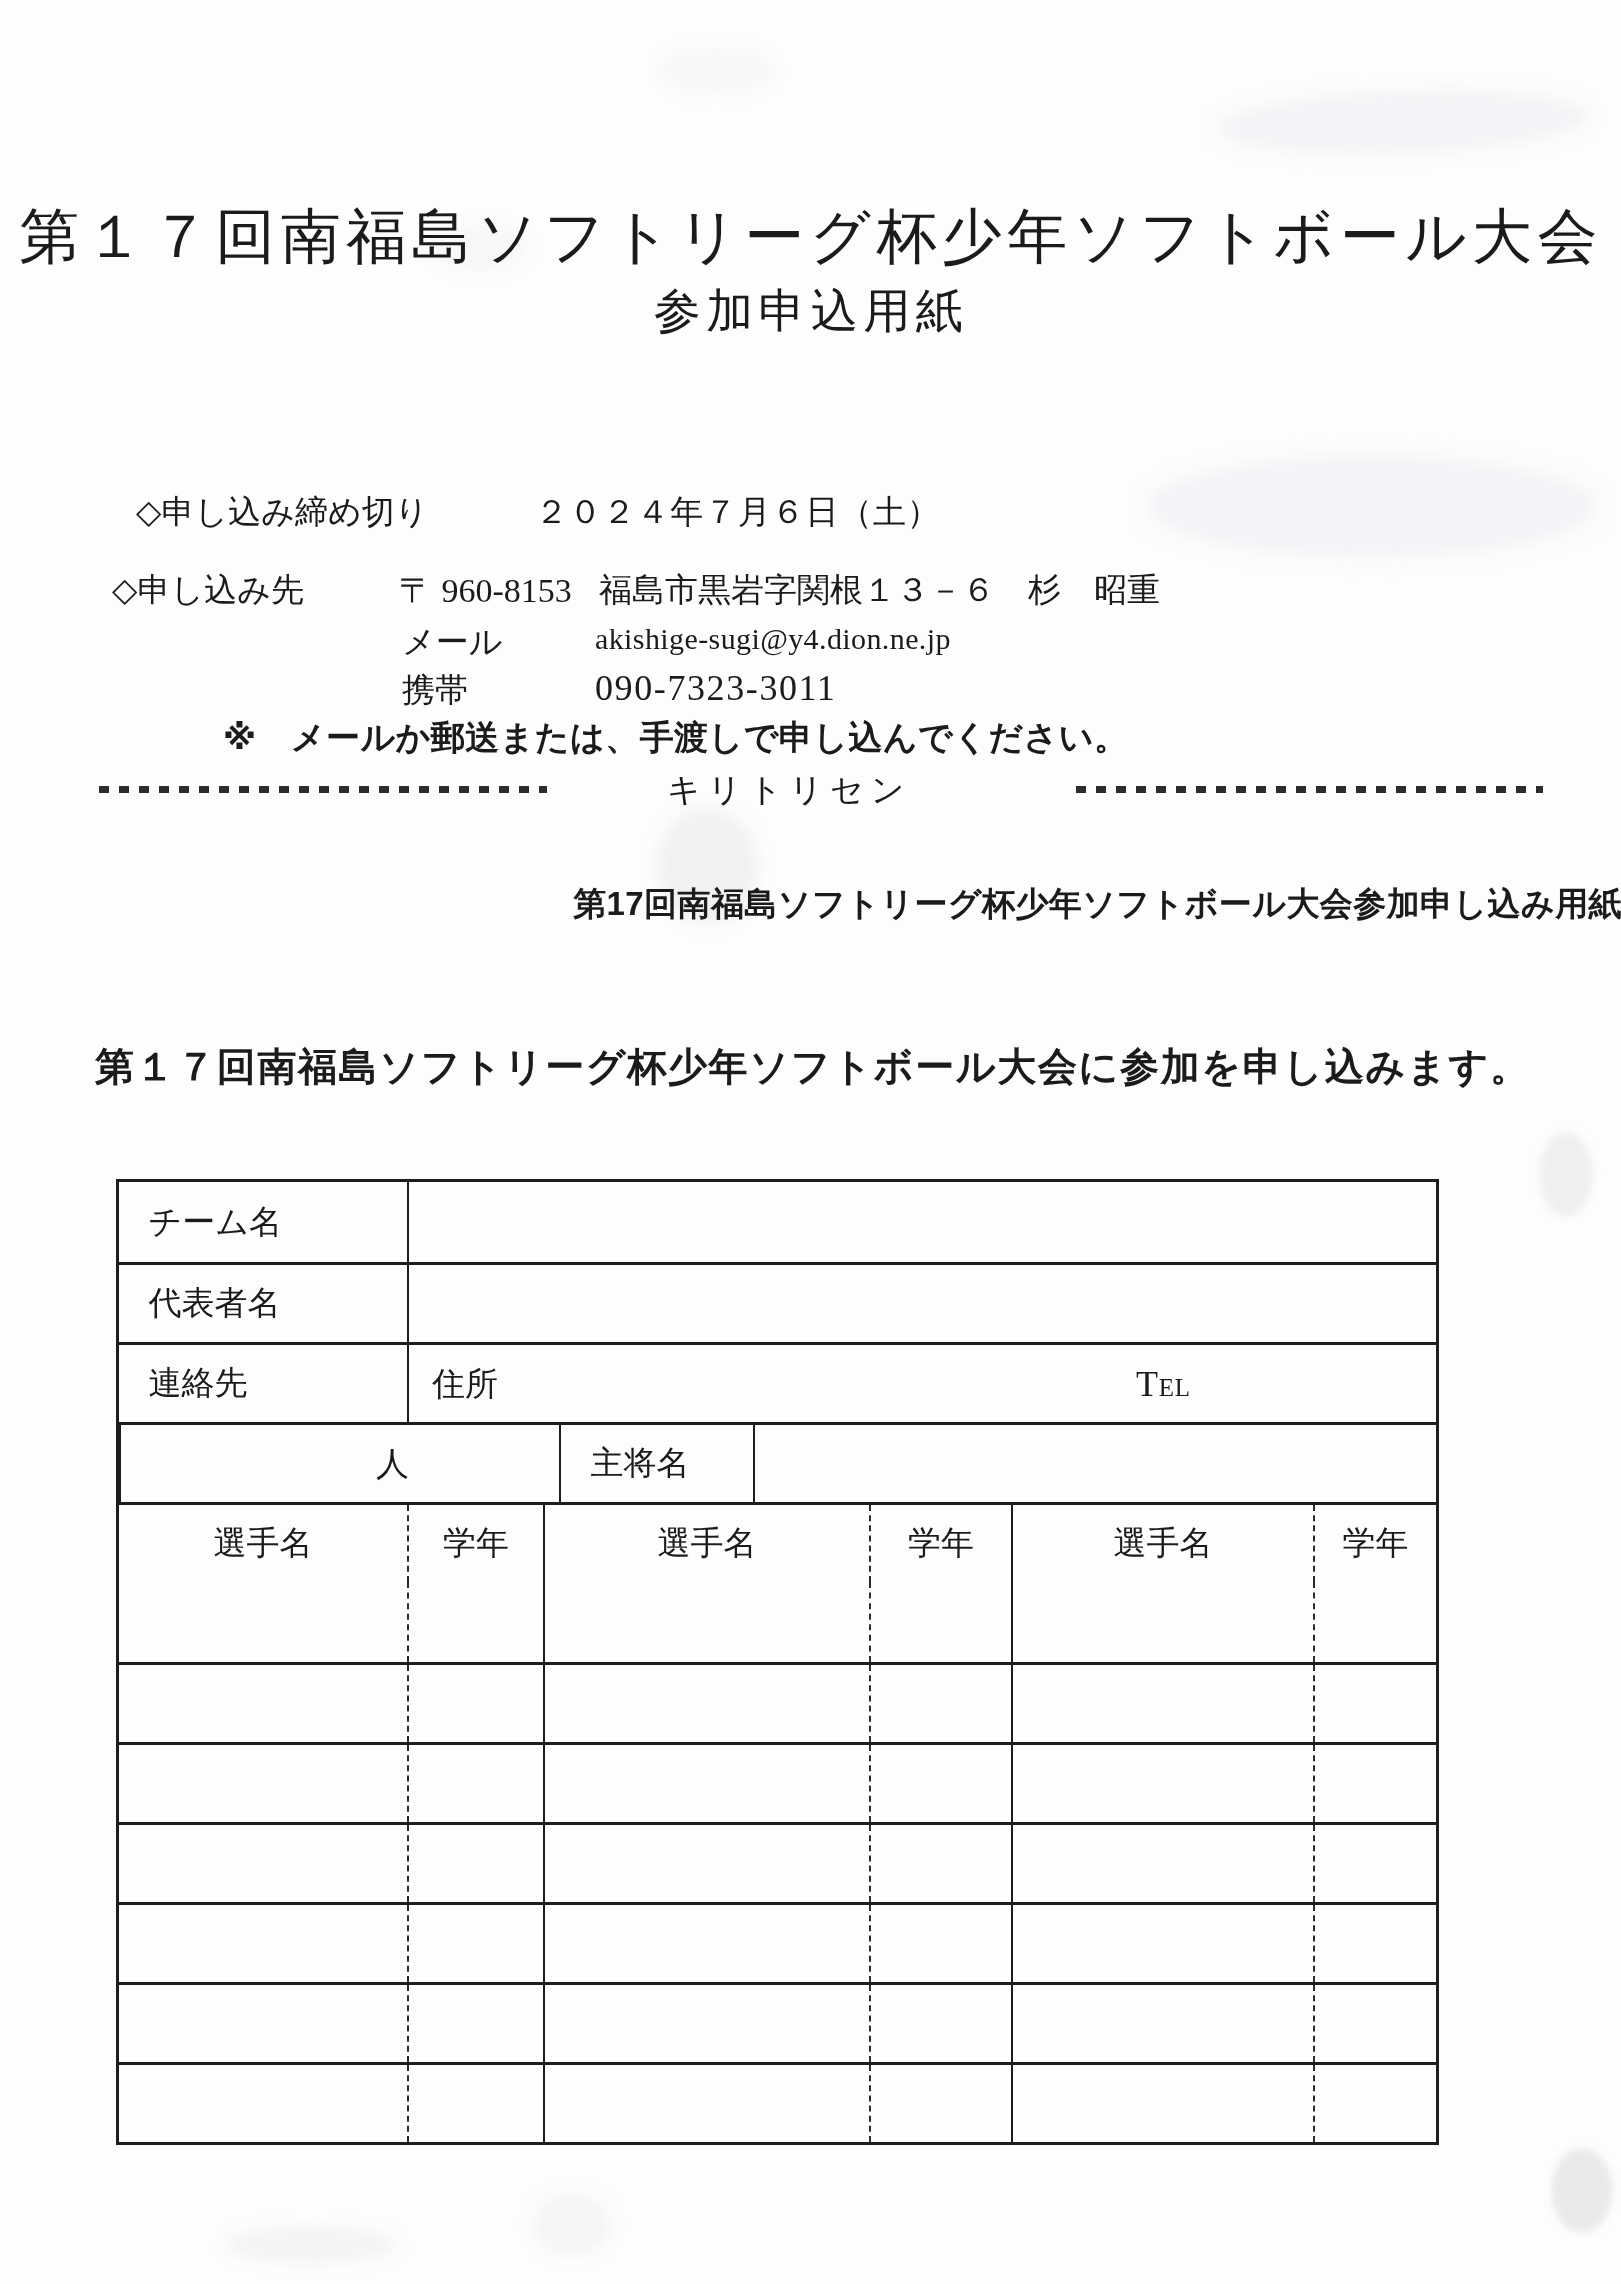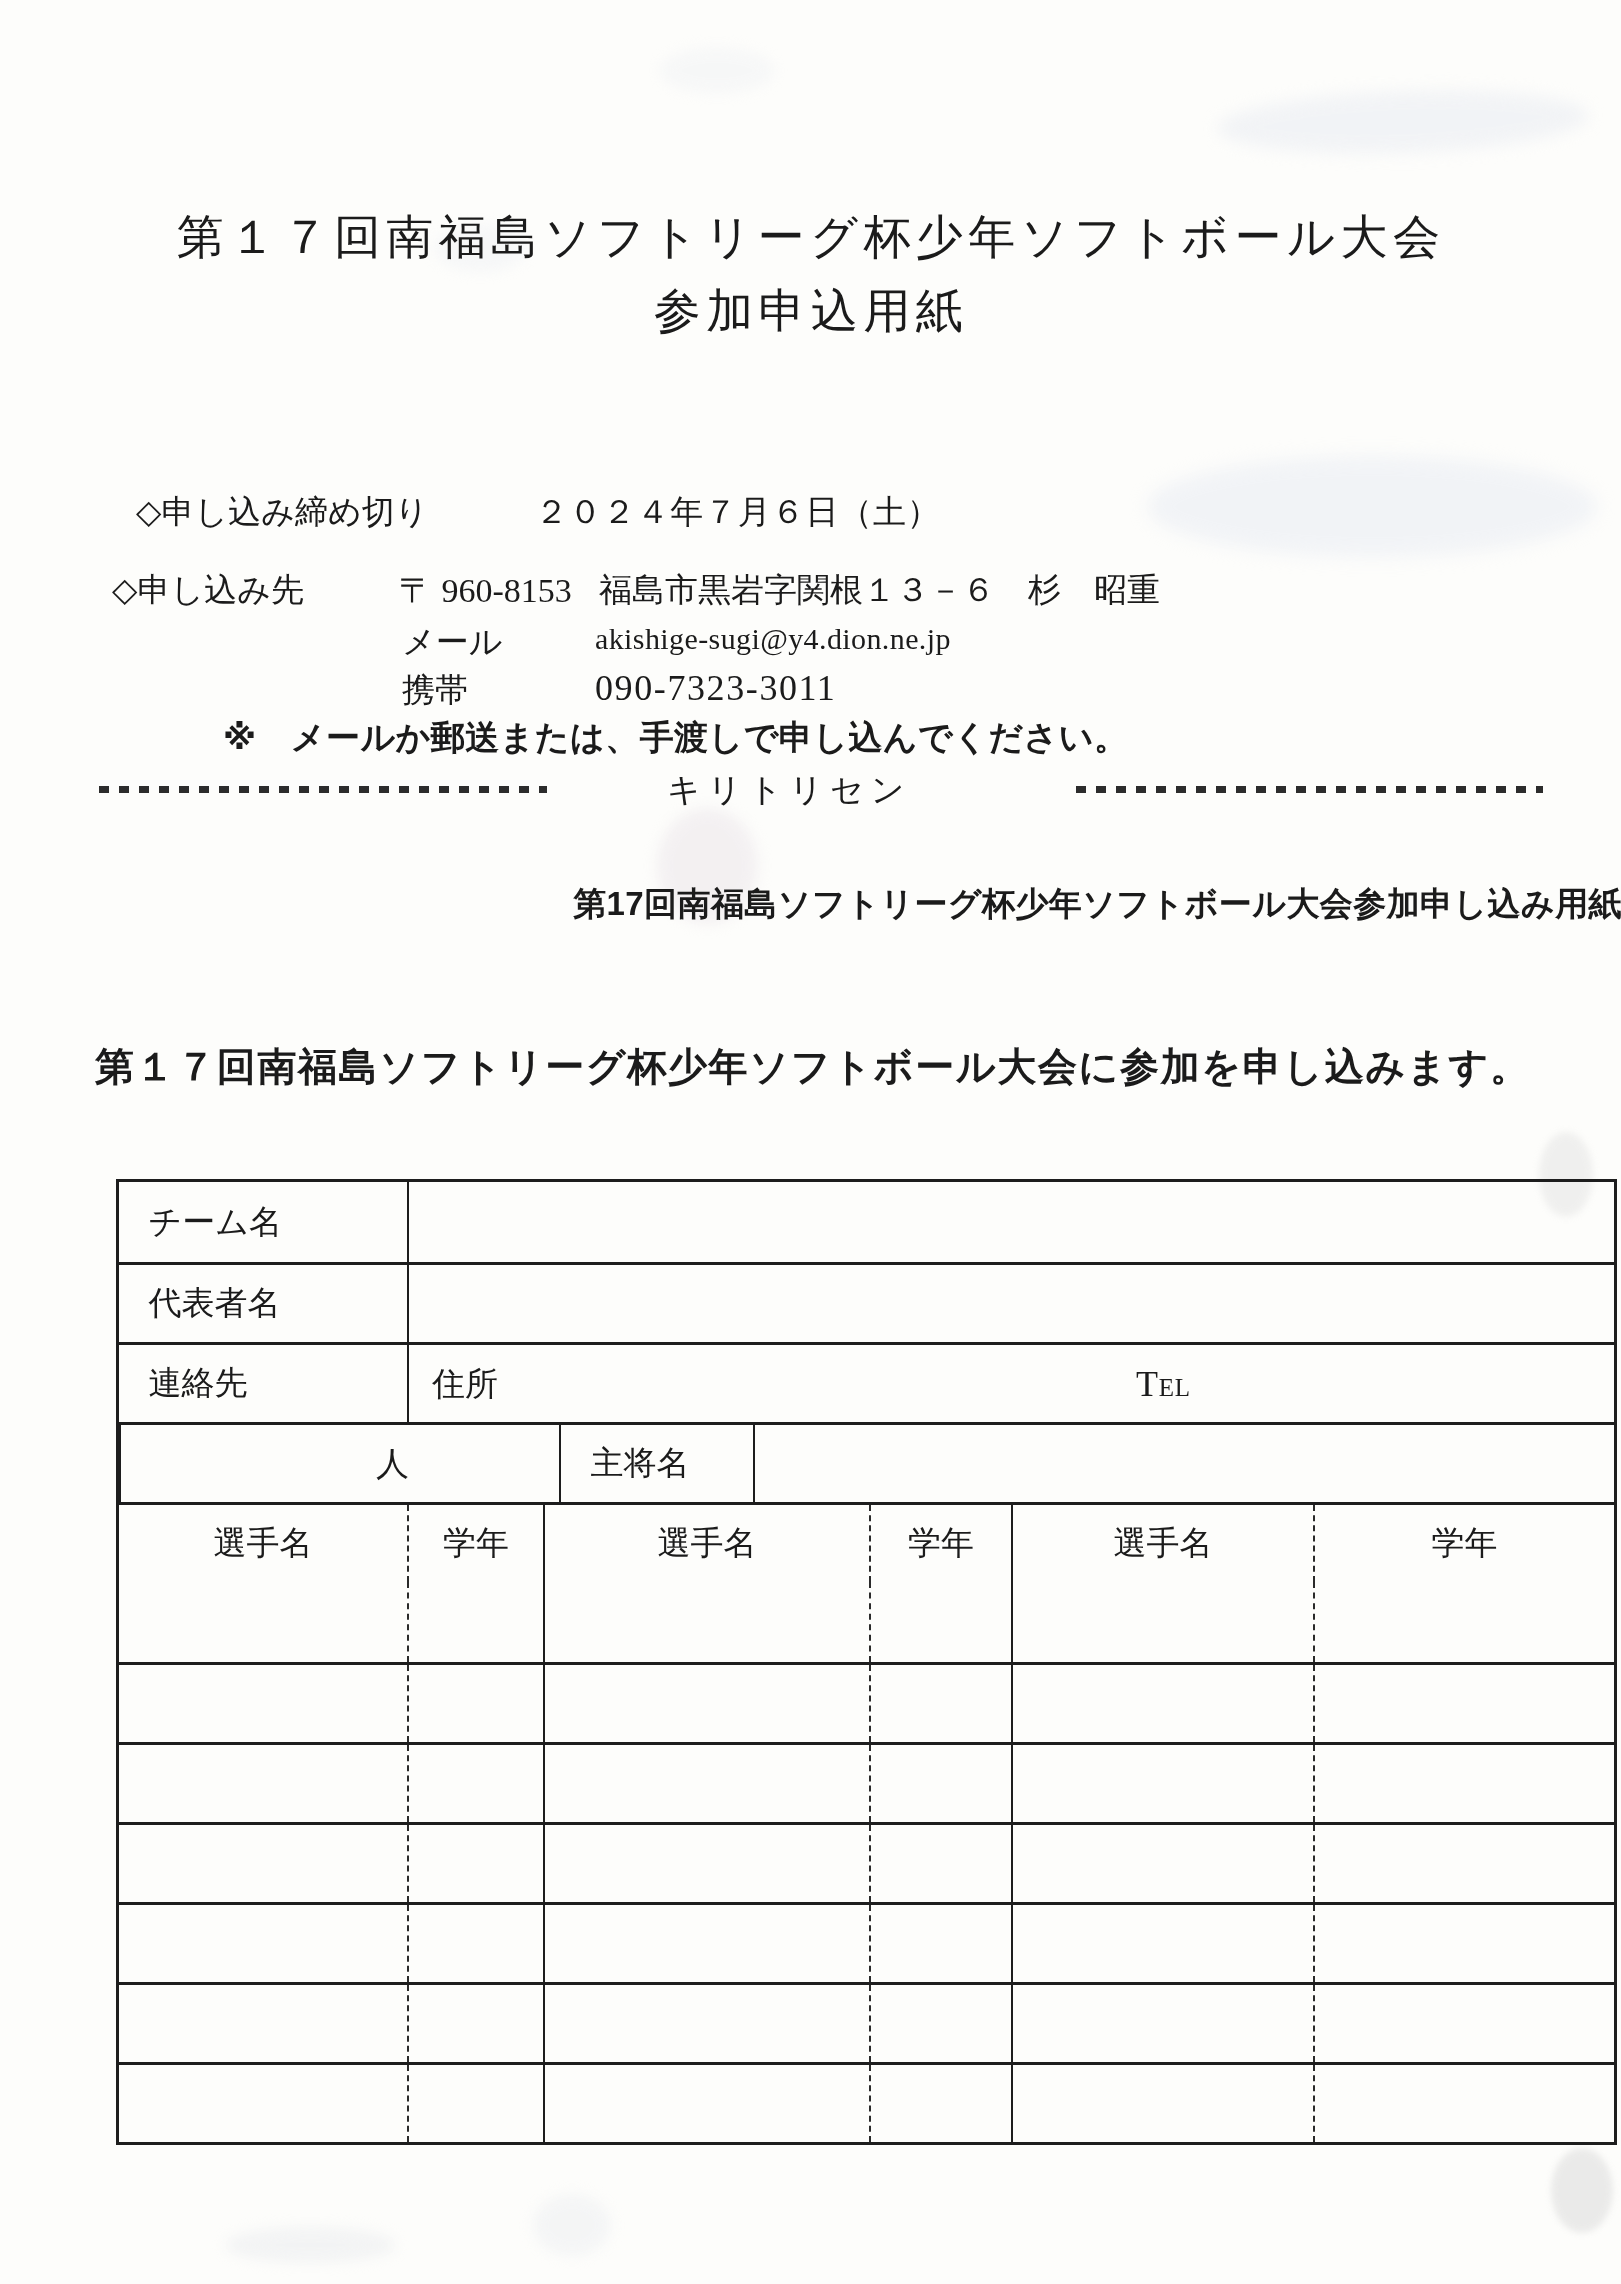--- a/index.html
+++ b/index.html
@@ -9,21 +9,21 @@
     background:#fdfdfb;
     overflow:hidden;
     font-family:"Liberation Serif","DejaVu Serif",serif;
     color:#1b1b1b;
   }
   .abs{position:absolute;}
   .gothic{font-family:"Liberation Sans","DejaVu Sans",sans-serif;}
 
   
   .title-block{top:200px;left:0;width:100%;text-align:center;}
-  .title-line1{font-size:47px;letter-spacing:5.4px;line-height:74px;white-space:nowrap;text-align:center;}
+  .title-line1{font-size:60px;letter-spacing:5.4px;line-height:74px;white-space:nowrap;text-align:center;}
   .title-line2{font-size:47px;letter-spacing:5.4px;line-height:74px;}
 
   
   .textline{white-space:nowrap;font-size:33px;}
   .deadline-label{left:112px;top:490px;margin-left:24px;}
   .deadline-value{left:535px;top:490px;letter-spacing:0.8px;}
 
   .applyto-label{left:112px;top:568px;}
   .postal{left:399px;top:568px;font-size:34px;}
   .address-line{left:599px;top:568px;}
@@ -43,21 +43,21 @@
     font-size:33px;letter-spacing:7px;white-space:nowrap;}
 
   .form-heading{left:0;top:882px;width:100%;text-align:right;
     font-size:33px;font-weight:bold;letter-spacing:0.4px;white-space:nowrap;}
 
   .statement{left:95px;top:1040px;font-size:39px;font-weight:bold;
     letter-spacing:1.6px;white-space:nowrap;}
 
   
   .ftable{
-    left:116px;top:1179px;width:1501px;
+    left:116px;top:1179px;width:1323px;
     border:3.9px solid #1d1d1d;
     box-sizing:border-box;
     background:transparent;
   }
   .trow{display:flex;height:80px;box-sizing:border-box;border-top:3.1px solid #1d1d1d;}
   .trow:first-child{border-top:none;}
   .cell{box-sizing:border-box;display:flex;align-items:center;
     font-size:33px;white-space:nowrap;overflow:visible;}
   .cell.pad{padding-left:29.5px;}
   .solid-left{border-left:2.3px solid #1d1d1d;}

